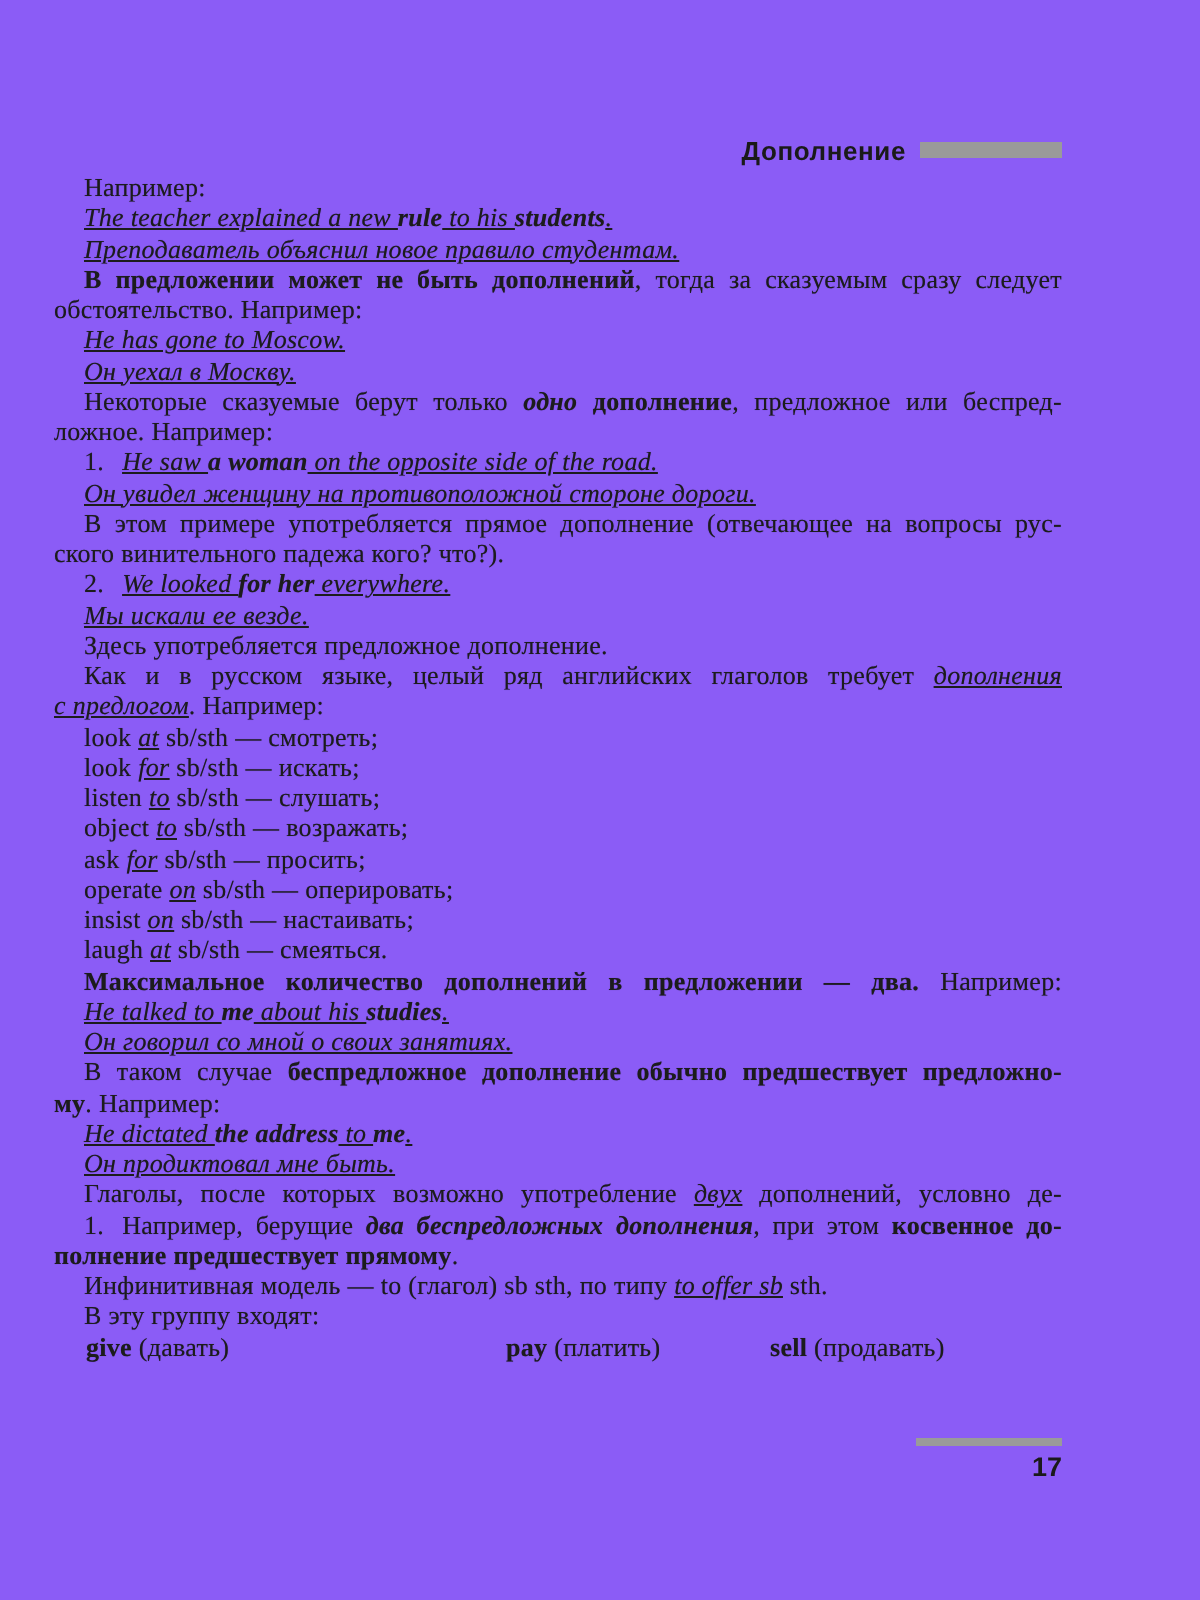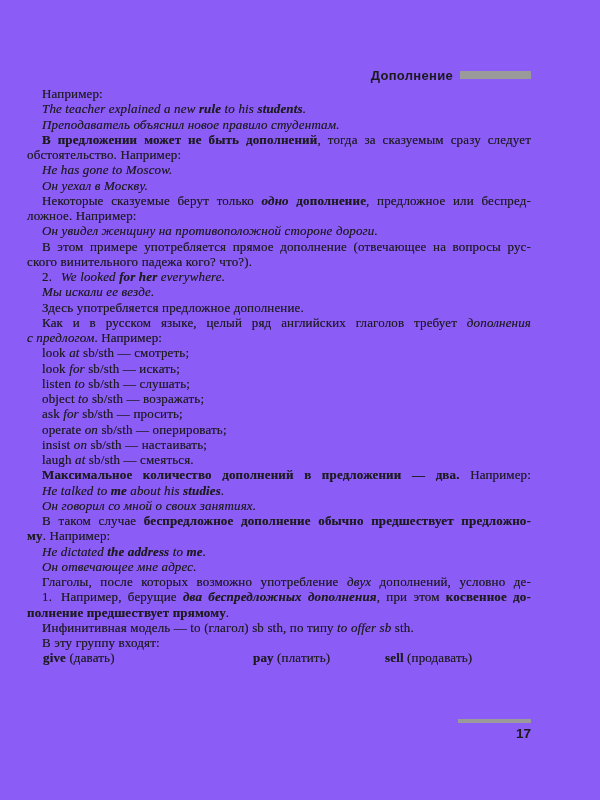--- a/index.html
+++ b/index.html
@@ -27,21 +27,21 @@
   .text-block{
     position:absolute;
     top:86px;left:27px;width:504px;
     font-size:13px;line-height:15.25px;letter-spacing:.15px;
     text-shadow:0 0 .4px rgba(0,0,0,.45);
   }
   .line{min-height:15.25px;white-space:pre-wrap;}
   .indent{text-indent:15px;}
   .just{text-align:justify;text-align-last:justify;}
   .seg-b{font-weight:bold;}
-  .seg-i{font-style:italic;}
+  .seg-i{font-style:italic;text-decoration:underline;}
   .seg-bi{font-weight:bold;font-style:italic;}
   .seg-num{margin-right:9px;}
   .cols{position:relative;}
   .col{position:absolute;top:0;white-space:pre;}
   .col-0{left:16px;text-align:center;}
   .col-1{left:198px;margin-left:28px;}
   .col-2{left:358px;}
   
   .footer-bar{
     position:absolute;left:458px;top:719px;
@@ -66,20 +66,21 @@
   <div class="text-block">
       <div class="line indent"><span class="seg-r">Например:</span></div>
       <div class="line indent"><span class="seg-i">The teacher explained a new </span><span class="seg-bi">rule</span><span class="seg-i"> to his </span><span class="seg-bi">students</span><span class="seg-i">.</span></div>
       <div class="line indent"><span class="seg-i">Преподаватель объяснил новое правило студентам.</span></div>
       <div class="line indent just"><span class="seg-b">В предложении может не быть дополнений</span><span class="seg-r">, тогда за сказуемым сразу следует</span></div>
       <div class="line"><span class="seg-r">обстоятельство. Например:</span></div>
       <div class="line indent"><span class="seg-i">He has gone to Moscow.</span></div>
       <div class="line indent"><span class="seg-i">Он уехал в Москву.</span></div>
       <div class="line indent just"><span class="seg-r">Некоторые сказуемые берут только </span><span class="seg-bi">одно </span><span class="seg-b">дополнение</span><span class="seg-r">, предложное или беспред-</span></div>
       <div class="line"><span class="seg-r">ложное. Например:</span></div>
+      <div class="line indent"><span class="seg-num">1.</span><span class="seg-i">He saw </span><span class="seg-bi">a woman</span><span class="seg-i"> on the opposite side of the road.</span></div>
       <div class="line indent"><span class="seg-i">Он увидел женщину на противоположной стороне дороги.</span></div>
       <div class="line indent just"><span class="seg-r">В этом примере употребляется прямое дополнение (отвечающее на вопросы рус-</span></div>
       <div class="line"><span class="seg-r">ского винительного падежа кого? что?).</span></div>
       <div class="line indent"><span class="seg-num">2.</span><span class="seg-i">We looked </span><span class="seg-bi">for her</span><span class="seg-i"> everywhere.</span></div>
       <div class="line indent"><span class="seg-i">Мы искали ее везде.</span></div>
       <div class="line indent"><span class="seg-r">Здесь употребляется предложное дополнение.</span></div>
       <div class="line indent just"><span class="seg-r">Как и в русском языке, целый ряд английских глаголов требует </span><span class="seg-i">дополнения</span></div>
       <div class="line"><span class="seg-i">с предлогом</span><span class="seg-r">. Например:</span></div>
       <div class="line indent"><span class="seg-r">look </span><span class="seg-i">at</span><span class="seg-r"> sb/sth — смотреть;</span></div>
       <div class="line indent"><span class="seg-r">look </span><span class="seg-i">for</span><span class="seg-r"> sb/sth — искать;</span></div>
@@ -88,21 +89,21 @@
       <div class="line indent"><span class="seg-r">ask </span><span class="seg-i">for</span><span class="seg-r"> sb/sth — просить;</span></div>
       <div class="line indent"><span class="seg-r">operate </span><span class="seg-i">on</span><span class="seg-r"> sb/sth — оперировать;</span></div>
       <div class="line indent"><span class="seg-r">insist </span><span class="seg-i">on</span><span class="seg-r"> sb/sth — настаивать;</span></div>
       <div class="line indent"><span class="seg-r">laugh </span><span class="seg-i">at</span><span class="seg-r"> sb/sth — смеяться.</span></div>
       <div class="line indent just"><span class="seg-b">Максимальное количество дополнений в предложении — два.</span><span class="seg-r"> Например:</span></div>
       <div class="line indent"><span class="seg-i">He talked to </span><span class="seg-bi">me</span><span class="seg-i"> about his </span><span class="seg-bi">studies</span><span class="seg-i">.</span></div>
       <div class="line indent"><span class="seg-i">Он говорил со мной о своих занятиях.</span></div>
       <div class="line indent just"><span class="seg-r">В таком случае </span><span class="seg-b">беспредложное дополнение обычно предшествует предложно-</span></div>
       <div class="line"><span class="seg-b">му</span><span class="seg-r">. Например:</span></div>
       <div class="line indent"><span class="seg-i">He dictated </span><span class="seg-bi">the address</span><span class="seg-i"> to </span><span class="seg-bi">me</span><span class="seg-i">.</span></div>
-      <div class="line indent"><span class="seg-i">Он отвечающее мне адрес.</span></div>
+      <div class="line indent"><span class="seg-i">Он продиктовал мне быть.</span></div>
       <div class="line indent just"><span class="seg-r">Глаголы, после которых возможно употребление </span><span class="seg-i">двух</span><span class="seg-r"> дополнений, условно де-</span></div>
       <div class="line indent just"><span class="seg-num">1.</span><span class="seg-r">Например, берущие </span><span class="seg-bi">два беспредложных дополнения</span><span class="seg-r">, при этом </span><span class="seg-b">косвенное до-</span></div>
       <div class="line"><span class="seg-b">полнение предшествует прямому</span><span class="seg-r">.</span></div>
       <div class="line indent"><span class="seg-r">Инфинитивная модель — to (глагол) sb sth, по типу </span><span class="seg-i">to offer sb</span><span class="seg-r"> sth.</span></div>
       <div class="line indent"><span class="seg-r">В эту группу входят:</span></div>
       <div class="line cols"><span class="col col-0"><span class="seg-b">give</span><span class="seg-r"> (давать)</span></span><span class="col col-1"><span class="seg-b">pay</span><span class="seg-r"> (платить)</span></span><span class="col col-2"><span class="seg-b">sell</span><span class="seg-r"> (продавать)</span></span></div>
     </div>
 
   <div class="footer-bar"></div>
   <div class="page-number">17</div>

